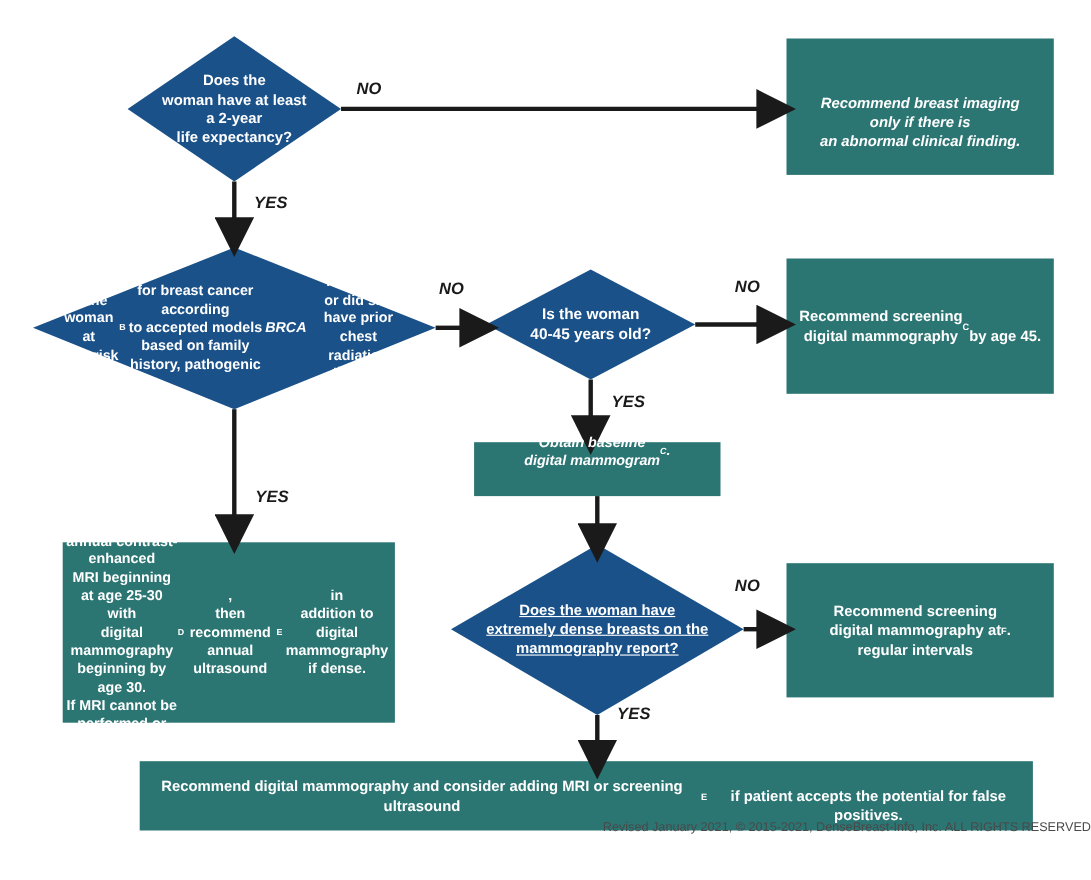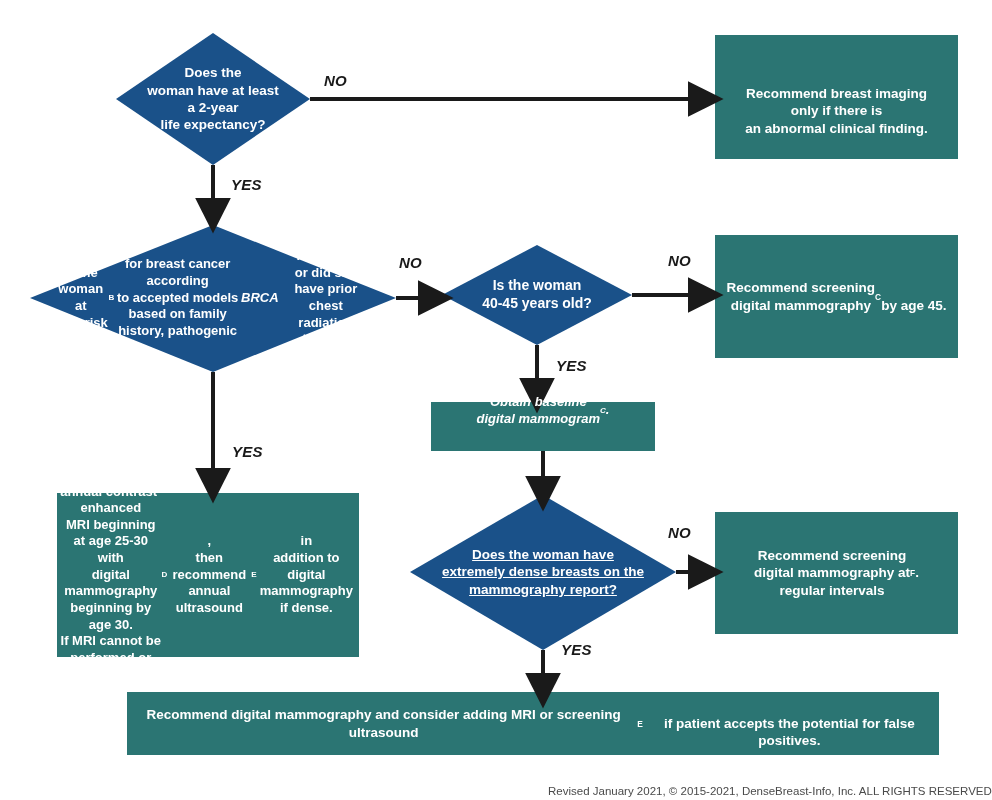--- a/index.html
+++ b/index.html
@@ -112,21 +112,21 @@
     <line x1="676" y1="572" x2="690" y2="572" stroke="#1a1a1a" stroke-width="4" marker-end="url(#ah)"></line>
 
     <line x1="543" y1="650" x2="543" y2="675" stroke="#1a1a1a" stroke-width="4" marker-end="url(#ah)"></line>
   </svg>
 
   <div class="node-text diamond-text" style="left:126px; top:45px; width:174px; height:108px; font-size:13.5px;">Does the
 woman have at least
 a 2-year
 life expectancy?</div>
 
-  <div class="node-text box-text" style="left:718px; top:35px; width:237px; height:152px; font-size:13.5px;">Recommend breast imaging
+  <div class="node-text box-text" style="left:718px; top:35px; width:237px; height:152px; font-size:13.5px;font-style:italic;">Recommend breast imaging
 only if there is
 an abnormal clinical finding.</div>
 
   <div class="node-text diamond-text" style="left:53px; top:225px; width:320px; height:146px; font-size:13px;">Is the woman at<br>high risk<sup>B</sup> for breast cancer according<br>to accepted models based on family<br>history, pathogenic <i>BRCA</i>/other mutation,<br>or did she have prior chest<br>radiation therapy<br>before age 30?</div>
 
   <div class="node-text diamond-text" style="left:455px; top:245px; width:164px; height:100px; font-size:14px;">Is the woman
 40-45 years old?</div>
 
   <div class="node-text box-text" style="left:718px; top:235px; width:237px; height:123px; font-size:13.5px;">Recommend screening<br>digital mammography<sup>C</sup><br>by age 45.</div>
 
@@ -144,15 +144,15 @@
 
   <span class="lbl" style="left:324px; top:72px;">NO</span>
   <span class="lbl" style="left:231px; top:176px;">YES</span>
   <span class="lbl" style="left:399px; top:254px;">NO</span>
   <span class="lbl" style="left:232px; top:443px;">YES</span>
   <span class="lbl" style="left:668px; top:252px;">NO</span>
   <span class="lbl" style="left:556px; top:357px;">YES</span>
   <span class="lbl" style="left:668px; top:524px;">NO</span>
   <span class="lbl" style="left:561px; top:641px;">YES</span>
 
-  <span class="footer" style="left:548px; top:785px;">Revised January 2021, © 2015-2021, DenseBreast-Info, Inc. ALL RIGHTS RESERVED</span>
+  <span class="footer" style="left:548px; top:746px;">Revised January 2021, © 2015-2021, DenseBreast-Info, Inc. ALL RIGHTS RESERVED</span>
 
 </div>
 
 </body></html>

